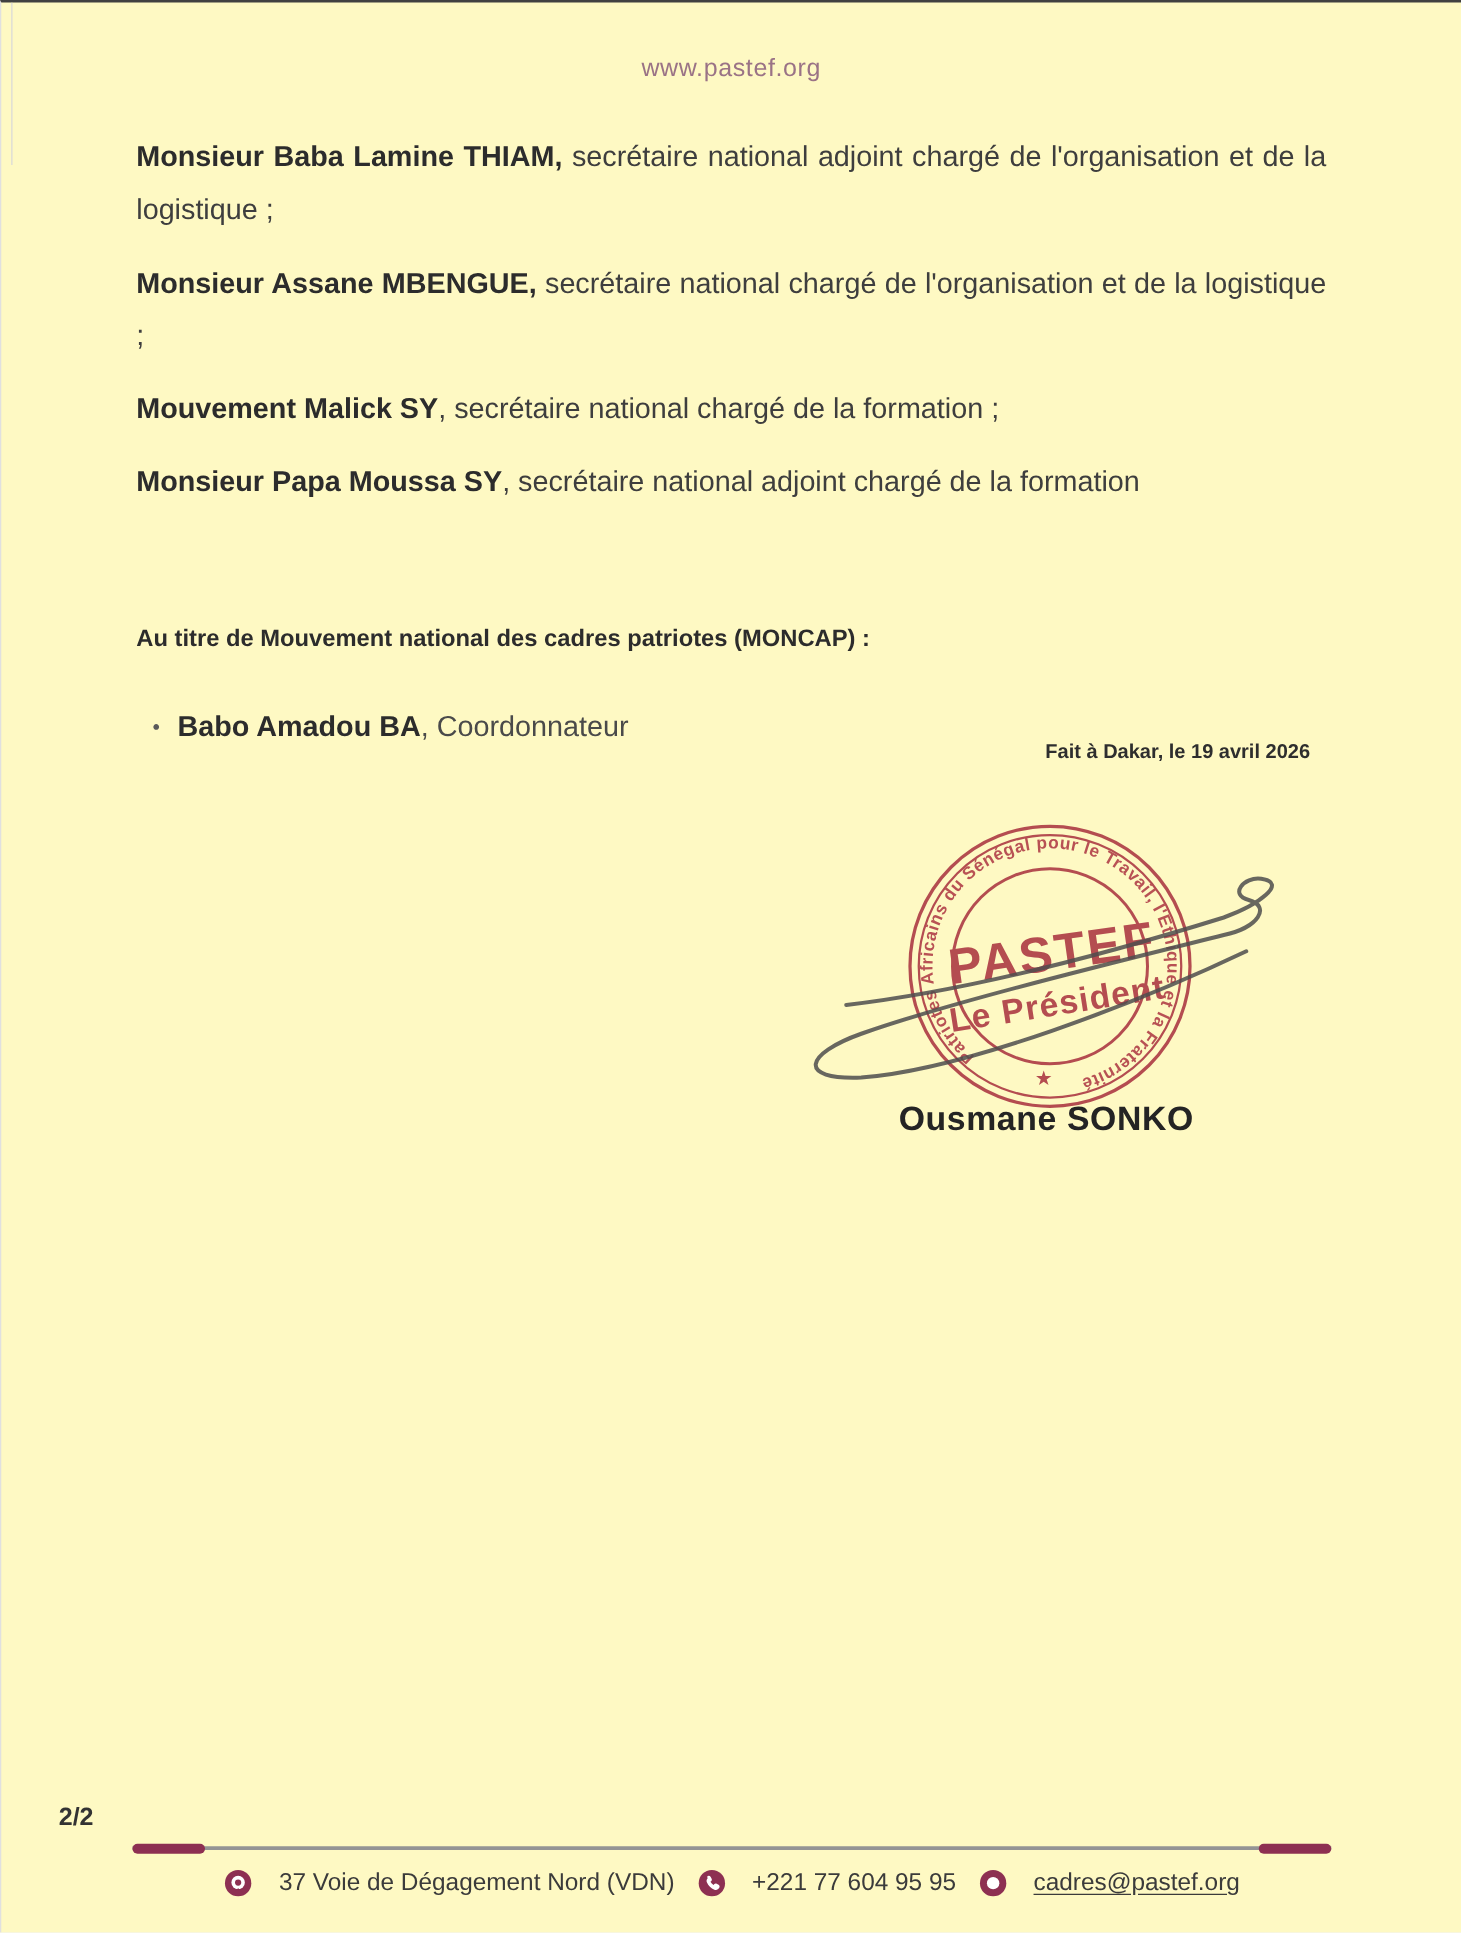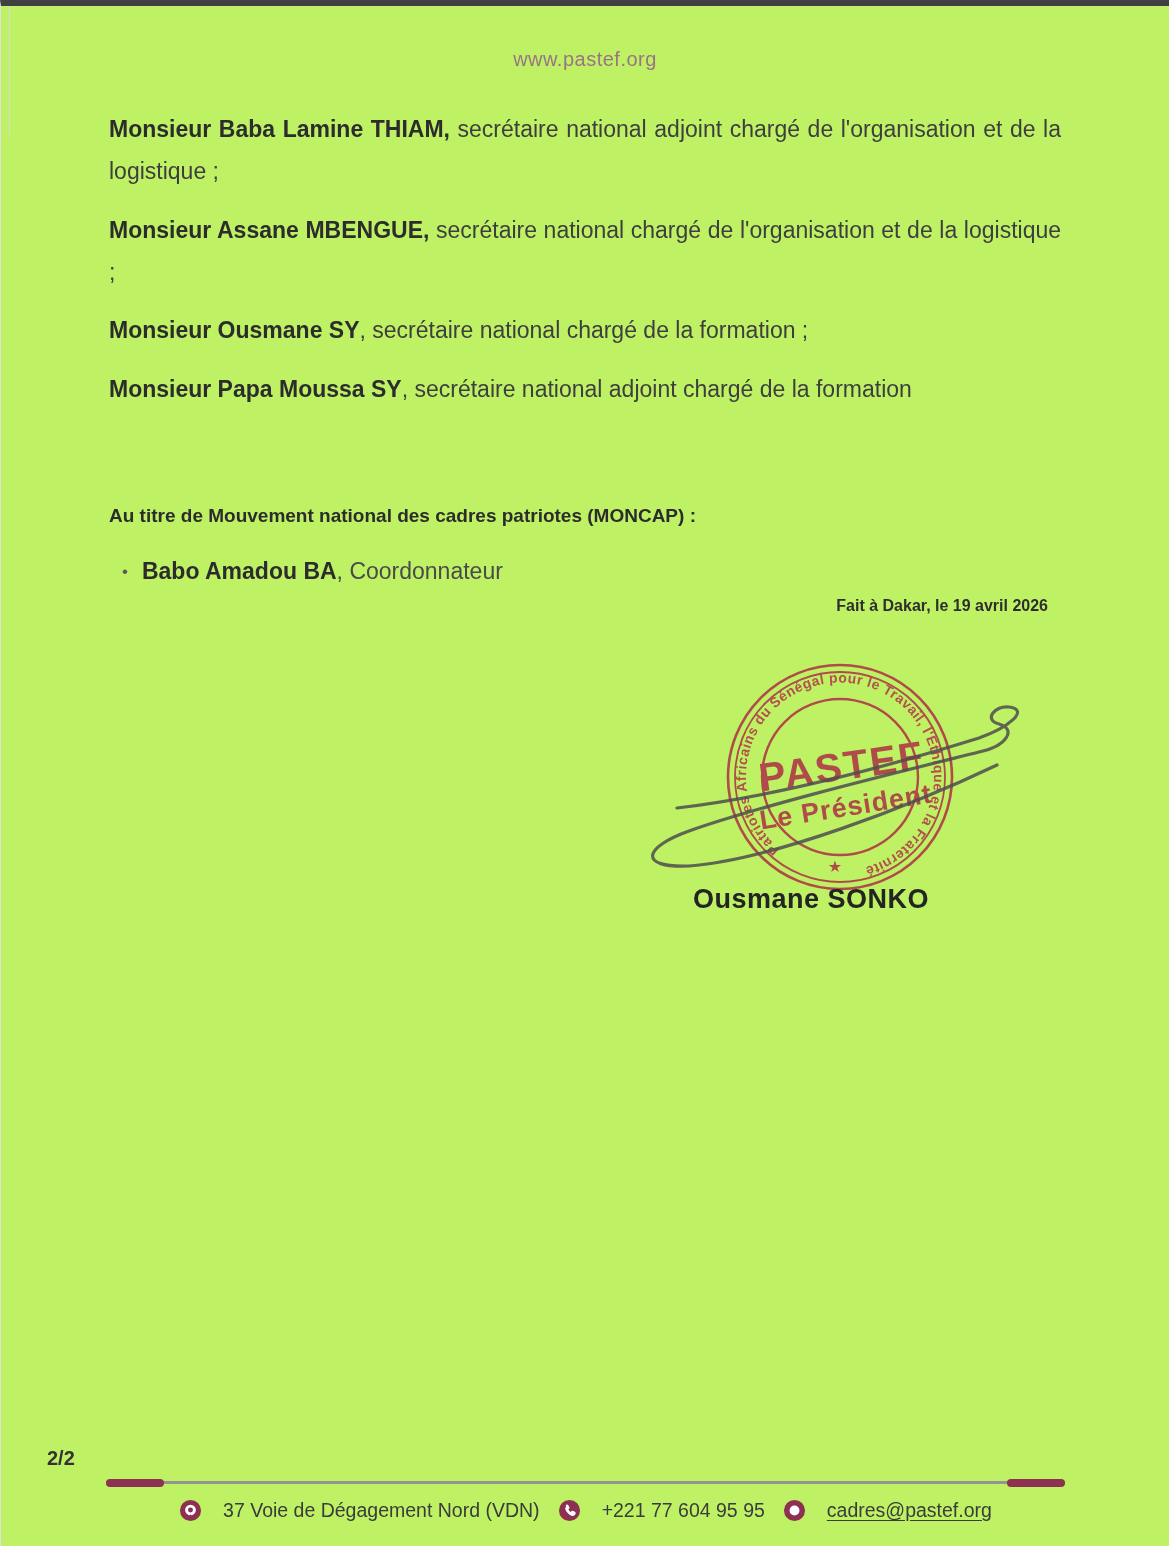--- a/index.html
+++ b/index.html
@@ -1,24 +1,24 @@
 <!DOCTYPE html>
 <html lang="fr"><head>
 <meta charset="utf-8">
 <style>
   html,body{margin:0;padding:0;background:#f4f4f4;}
   .page{
     position:relative;
     width:1169px;height:1546px;
-    background:#bef264;
+    background:#fef9c3;
     margin:0 auto;
     overflow:hidden;
     font-family:"Liberation Sans", sans-serif;
     border-left:1px solid #e0e0e0;
-    border-top:6px solid #404040;
+    border-top:2px solid #404040;
     box-sizing:border-box;
   }
   
   .page::before{
     content:"";position:absolute;left:8px;top:0;width:1px;height:130px;background:#d9d9d9;
   }
 
   .header-link{
     position:absolute;top:42px;left:0;width:100%;
     text-align:center;
@@ -36,21 +36,21 @@
     margin:0 0 17px 0;
   }
   .para .b, .moncap-heading, .bullet-line .b{
     font-weight:700;color:#2c2c2c;
   }
   .moncap-heading{
     margin-top:88px;
     font-size:19px;line-height:1.8;
   }
   .bullet-line{
-    margin-top:18px;
+    margin-top:32px;
     font-size:23px;line-height:1.8;
     padding-left:13px;
   }
   .bullet-line .dot{
     display:inline-block;
     color:#5a5a5a;font-size:17px;
     margin-right:14px;transform:translateY(-2px);
   }
   .bullet-line .rest{color:#4a4a4a;}
 
@@ -75,21 +75,22 @@
     fill:#ae3e47;font-weight:700;font-size:40px;letter-spacing:2px;text-anchor:middle;
   }
   .stamp-line2{
     fill:#ae3e47;font-weight:700;font-size:27px;letter-spacing:1px;text-anchor:middle;
   }
   .signature{
     fill:none;stroke:#4d4d4d;stroke-width:3.2;stroke-linecap:round;opacity:.85;
   }
 
   .signatory{
-    position:absolute;top:878px;left:692px;width:372px;
+    position:absolute;top:878px;left:650px;width:372px;
+    text-align:center;
     font-weight:700;font-size:27px;color:#242424;
     letter-spacing:.5px;
   }
 
   .page-number{
     position:absolute;top:1441px;left:0;width:1169px;
     text-align:left;font-weight:700;font-size:20px;color:#333;margin-left:46px;
   }
   .divider{
     position:absolute;top:1475px;left:105px;width:959px;height:3px;background:#949494;
@@ -114,21 +115,21 @@
 </head>
 <body>
 
 <div class="page">
 
   <div class="header-link">www.pastef.org</div>
 
   <div class="content">
     <p class="para"><span class="b">Monsieur Baba Lamine THIAM,</span><span> secrétaire national adjoint chargé de l'organisation et de la logistique ;</span></p>
     <p class="para"><span class="b">Monsieur Assane MBENGUE,</span><span> secrétaire national chargé de l'organisation et de la logistique ;</span></p>
-    <p class="para"><span class="b">Monsieur Ousmane SY</span><span>, secrétaire national chargé de la formation ;</span></p>
+    <p class="para"><span class="b">Mouvement Malick SY</span><span>, secrétaire national chargé de la formation ;</span></p>
     <p class="para"><span class="b">Monsieur Papa Moussa SY</span><span>, secrétaire national adjoint chargé de la formation</span></p>
 
     <div class="moncap-heading">Au titre de Mouvement national des cadres patriotes (MONCAP) :</div>
 
     <div class="bullet-line"><span class="dot">•</span><span class="b">Babo Amadou BA</span><span class="rest">, Coordonnateur</span></div>
   </div>
 
   <div class="closing">
     <div>Fait à Dakar, le 19 avril 2026</div>
   </div>

